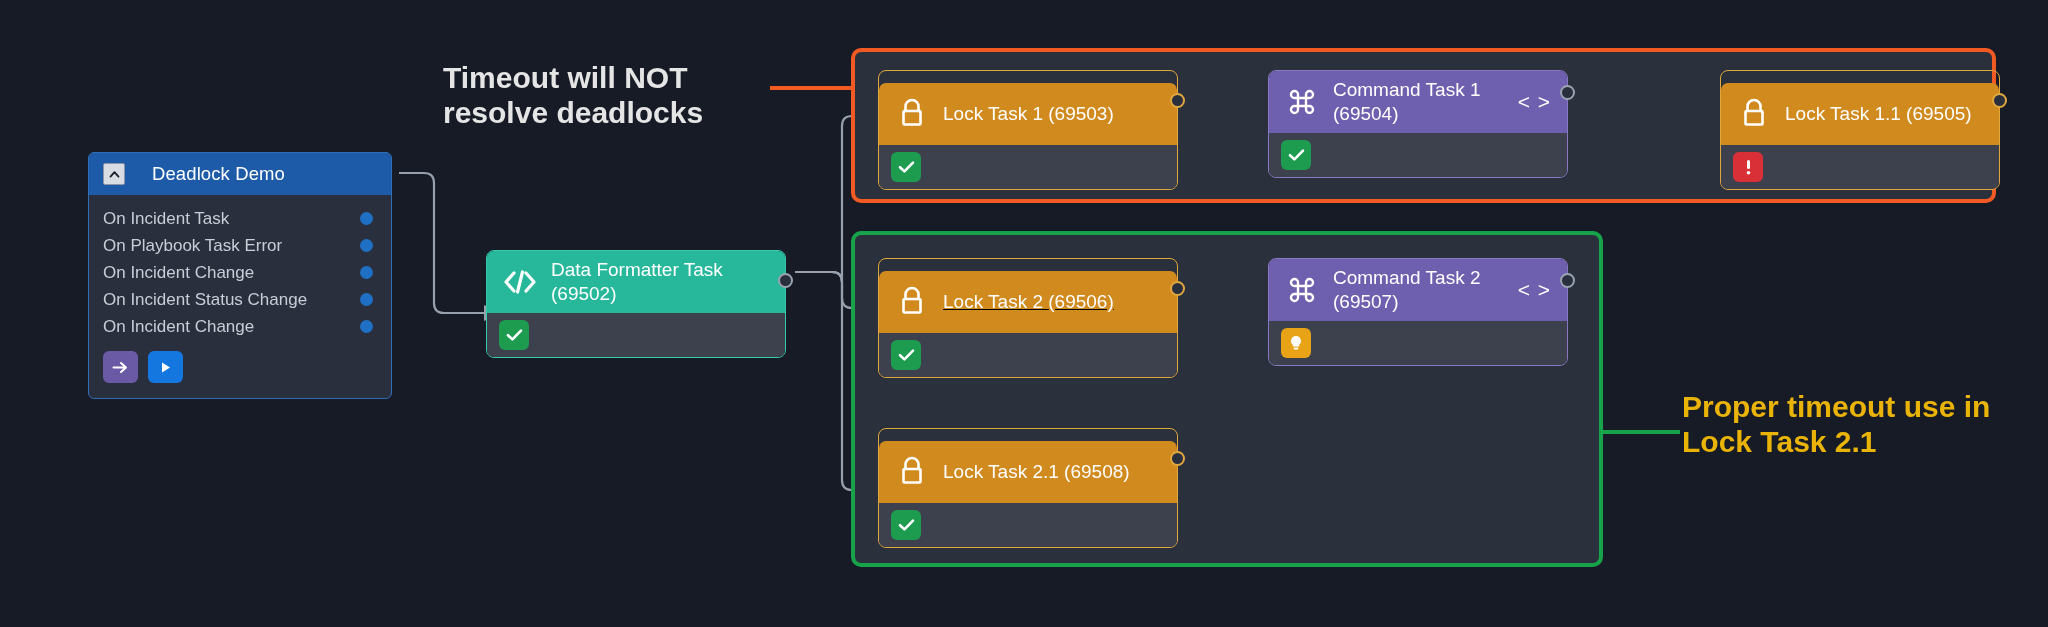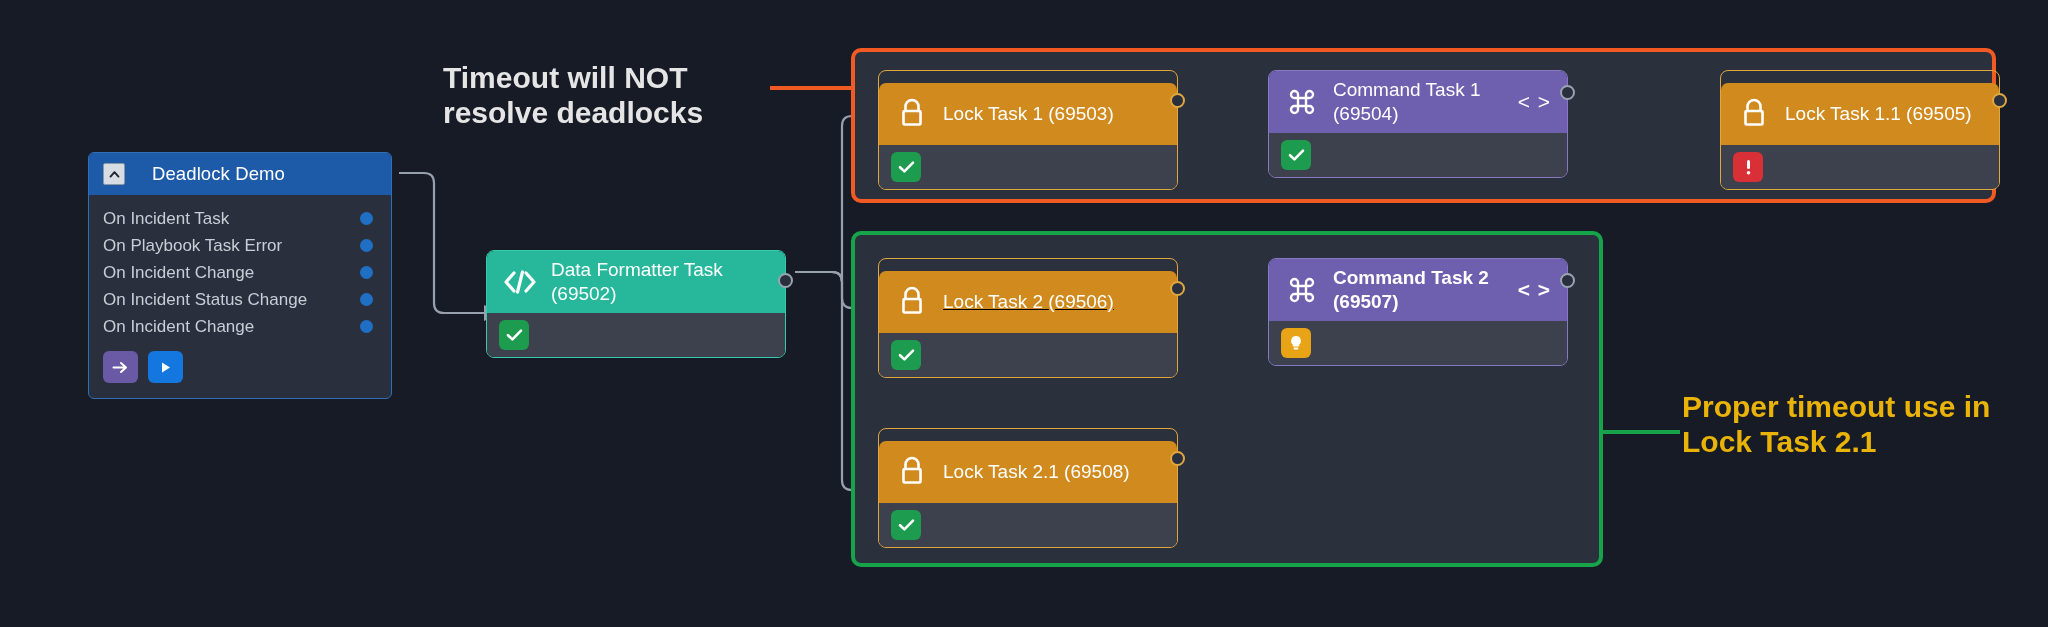--- a/index.html
+++ b/index.html
@@ -270,21 +270,21 @@
     <div class="node-foot">
       <span class="badge badge-ok">
         <svg width="17" height="14" viewBox="0 0 17 14">
           <path d="M2,7.2 L6.4,11.4 L15,2.6" fill="none" stroke="#ffffff" stroke-width="2.6" stroke-linecap="round" stroke-linejoin="round"></path>
         </svg>
       </span>
     </div>
     <span class="port" style="right:-8px; top:22px; border-color:#e0a73f;"></span>
   </div>
 
-  <div class="node theme-purple" style="left:1268px; top:258px; width:300px;font-weight:bold;">
+  <div class="node theme-purple" style="left:1268px; top:258px; width:300px;">
     <div class="node-head">
       <span class="head-icon">
         <svg width="30" height="30" viewBox="0 0 30 30">
           <path d="M11,11 V7.5 A3.5,3.5 0 1 0 7.5,11 H11 V19 H7.5 A3.5,3.5 0 1 0 11,22.5 V19 H19 V22.5 A3.5,3.5 0 1 0 22.5,19 H19 V11 H22.5 A3.5,3.5 0 1 0 19,7.5 V11 z" fill="none" stroke="#ffffff" stroke-width="2.4" stroke-linejoin="round"></path>
         </svg>
       </span>
       <span class="node-title">Command Task 2 (69507)</span>
       <span class="node-codeicon">&lt; &gt;</span>
     </div>
     <div class="node-foot">

